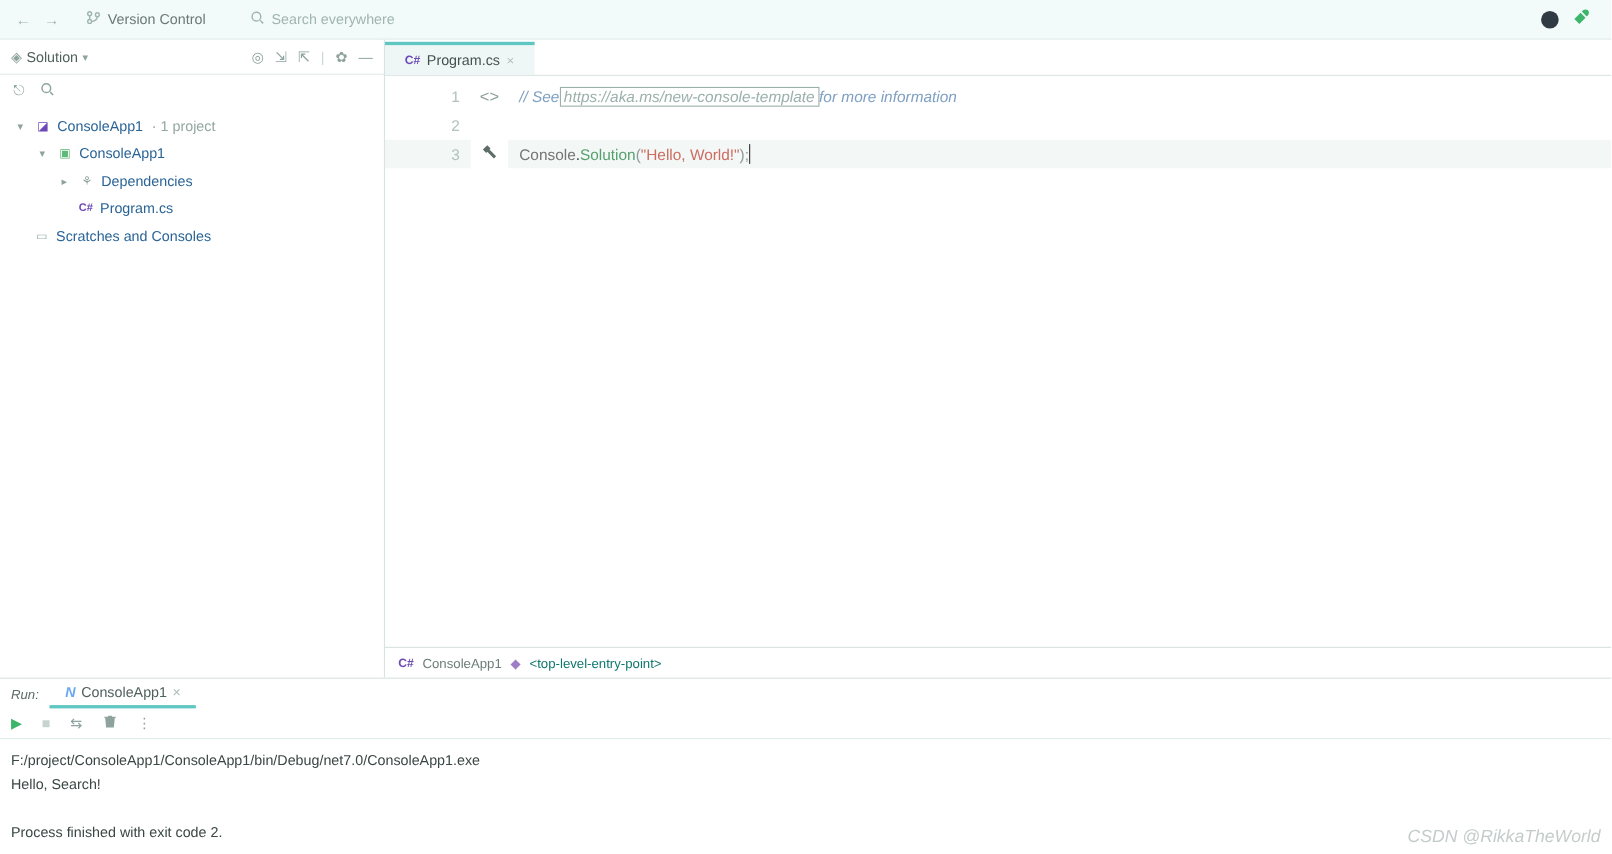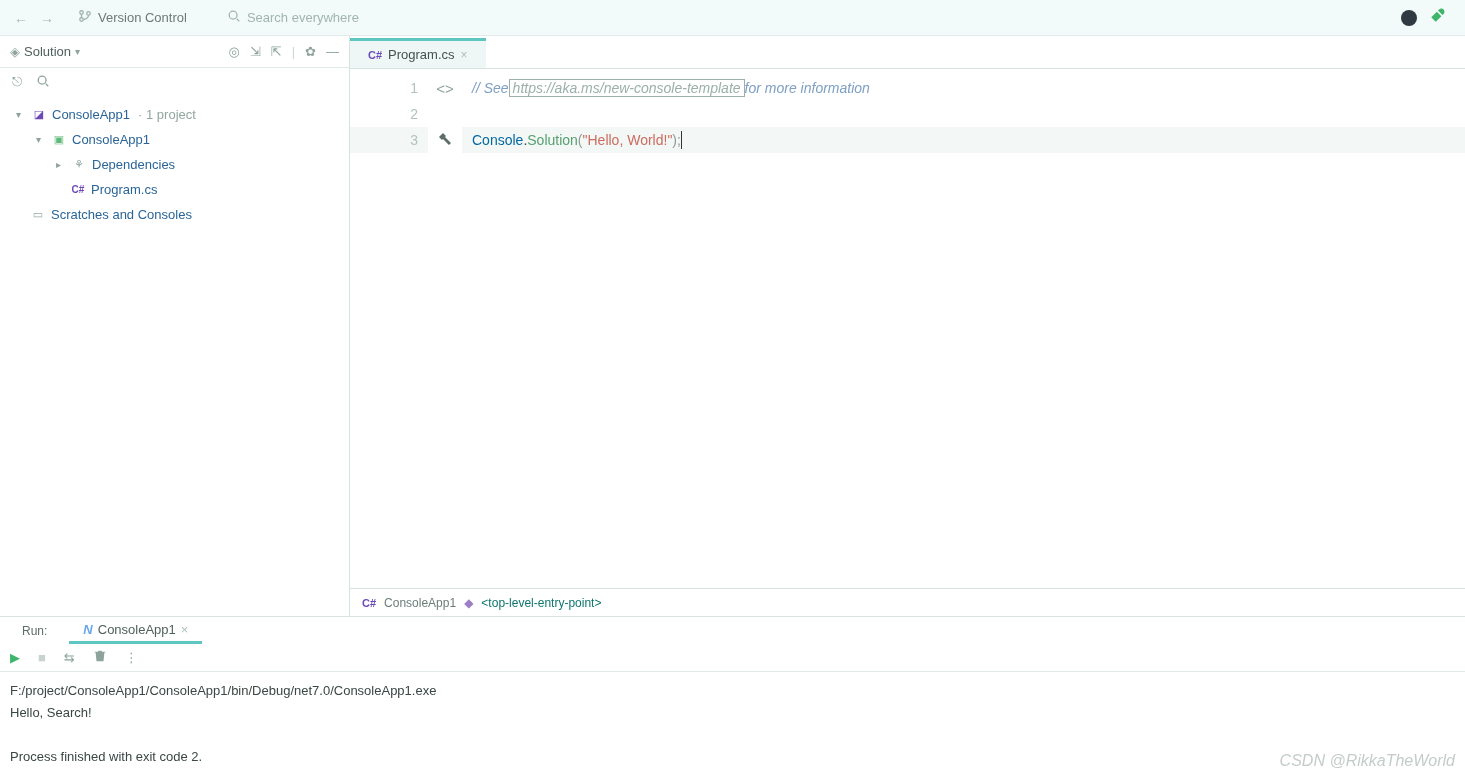--- a/index.html
+++ b/index.html
@@ -36,34 +36,34 @@
 .gutter{width:78px;text-align:right;color:#b2c2be;user-select:none;padding-top:6px;}
 .gutter .gline{height:26px;display:flex;align-items:center;justify-content:flex-end;padding-right:10px;position:relative;}
 .gutter .gline.h{background:#f3f7f6;}
 .gutter-icons{width:34px;padding-top:6px;}
 .gutter-icons .gline{height:26px;display:flex;align-items:center;justify-content:center;color:#8ea39e;font-size:15px;}
 .code{flex:1;padding-top:6px;}
 .cline{height:26px;display:flex;align-items:center;padding-left:10px;}
 .cline.highlight{background:#f3f7f6;}
 .comment{color:#7fa0c2;font-style:italic;}
 .link-box{border:1px solid #9bb0ab;padding:0 3px;color:#9bb0ab;}
-.kw1{color:#0369a1;text-align:center;}
+.kw1{color:#737373;text-align:center;}
 .method{color:#56a06f;}
 .paren{color:#8d9e99;}
 .str{color:#cc6d60;}
 .semico{color:#8d9e99;}
 .cursor{border-right:1px solid #333;animation:blink 1s step-end infinite;display:inline-block;height:18px;vertical-align:middle;}
 @keyframes blink{50%{border-color:transparent;}}
 .breadcrumb{height:28px;border-top:1px solid #d6e3e0;display:flex;align-items:center;padding:0 12px;gap:8px;color:#6c7d79;font-size:12px;}
 .breadcrumb .csicon{color:#6d49b8;font-weight:bold;font-size:11px;}
 .breadcrumb .cube{color:#9e7fc7;}
 .breadcrumb .ep{color:#0f766e;}
 .bottom{height:160px;border-top:1px solid #d6e3e0;display:flex;flex-direction:column;}
 .run-tabs{height:28px;display:flex;align-items:flex-end;}
-.run-label{padding:0 22px;color:#5d6d69;font-size:12px;height:26px;display:flex;align-items:center;}
+.run-label{padding:0 10px;color:#5d6d69;font-size:12px;height:26px;display:flex;align-items:center;font-style:italic;}
 .run-tab{border-bottom:3px solid #5ec7c2;padding:4px 14px;display:flex;align-items:center;gap:5px;color:#50615d;height:26px;}
 .run-tab .nicon{color:#69a8f0;font-style:italic;font-weight:bold;}
 .run-tab .close{color:#aebfbb;}
 .run-toolbar{height:28px;border-bottom:1px solid #e0ebe9;display:flex;align-items:center;padding:0 10px;gap:18px;color:#8ea39e;}
 .play{color:#3db56a;}
 .run-output{padding:8px 10px;font-family:'Consolas','Courier New',monospace;font-size:13px;color:#3a4745;line-height:22px;}
 .watermark{position:absolute;bottom:6px;right:10px;color:rgba(155,170,166,.6);font-size:16px;font-style:italic;}
 .icn-svg{width:14px;height:14px;}
 </style>
 </head>

